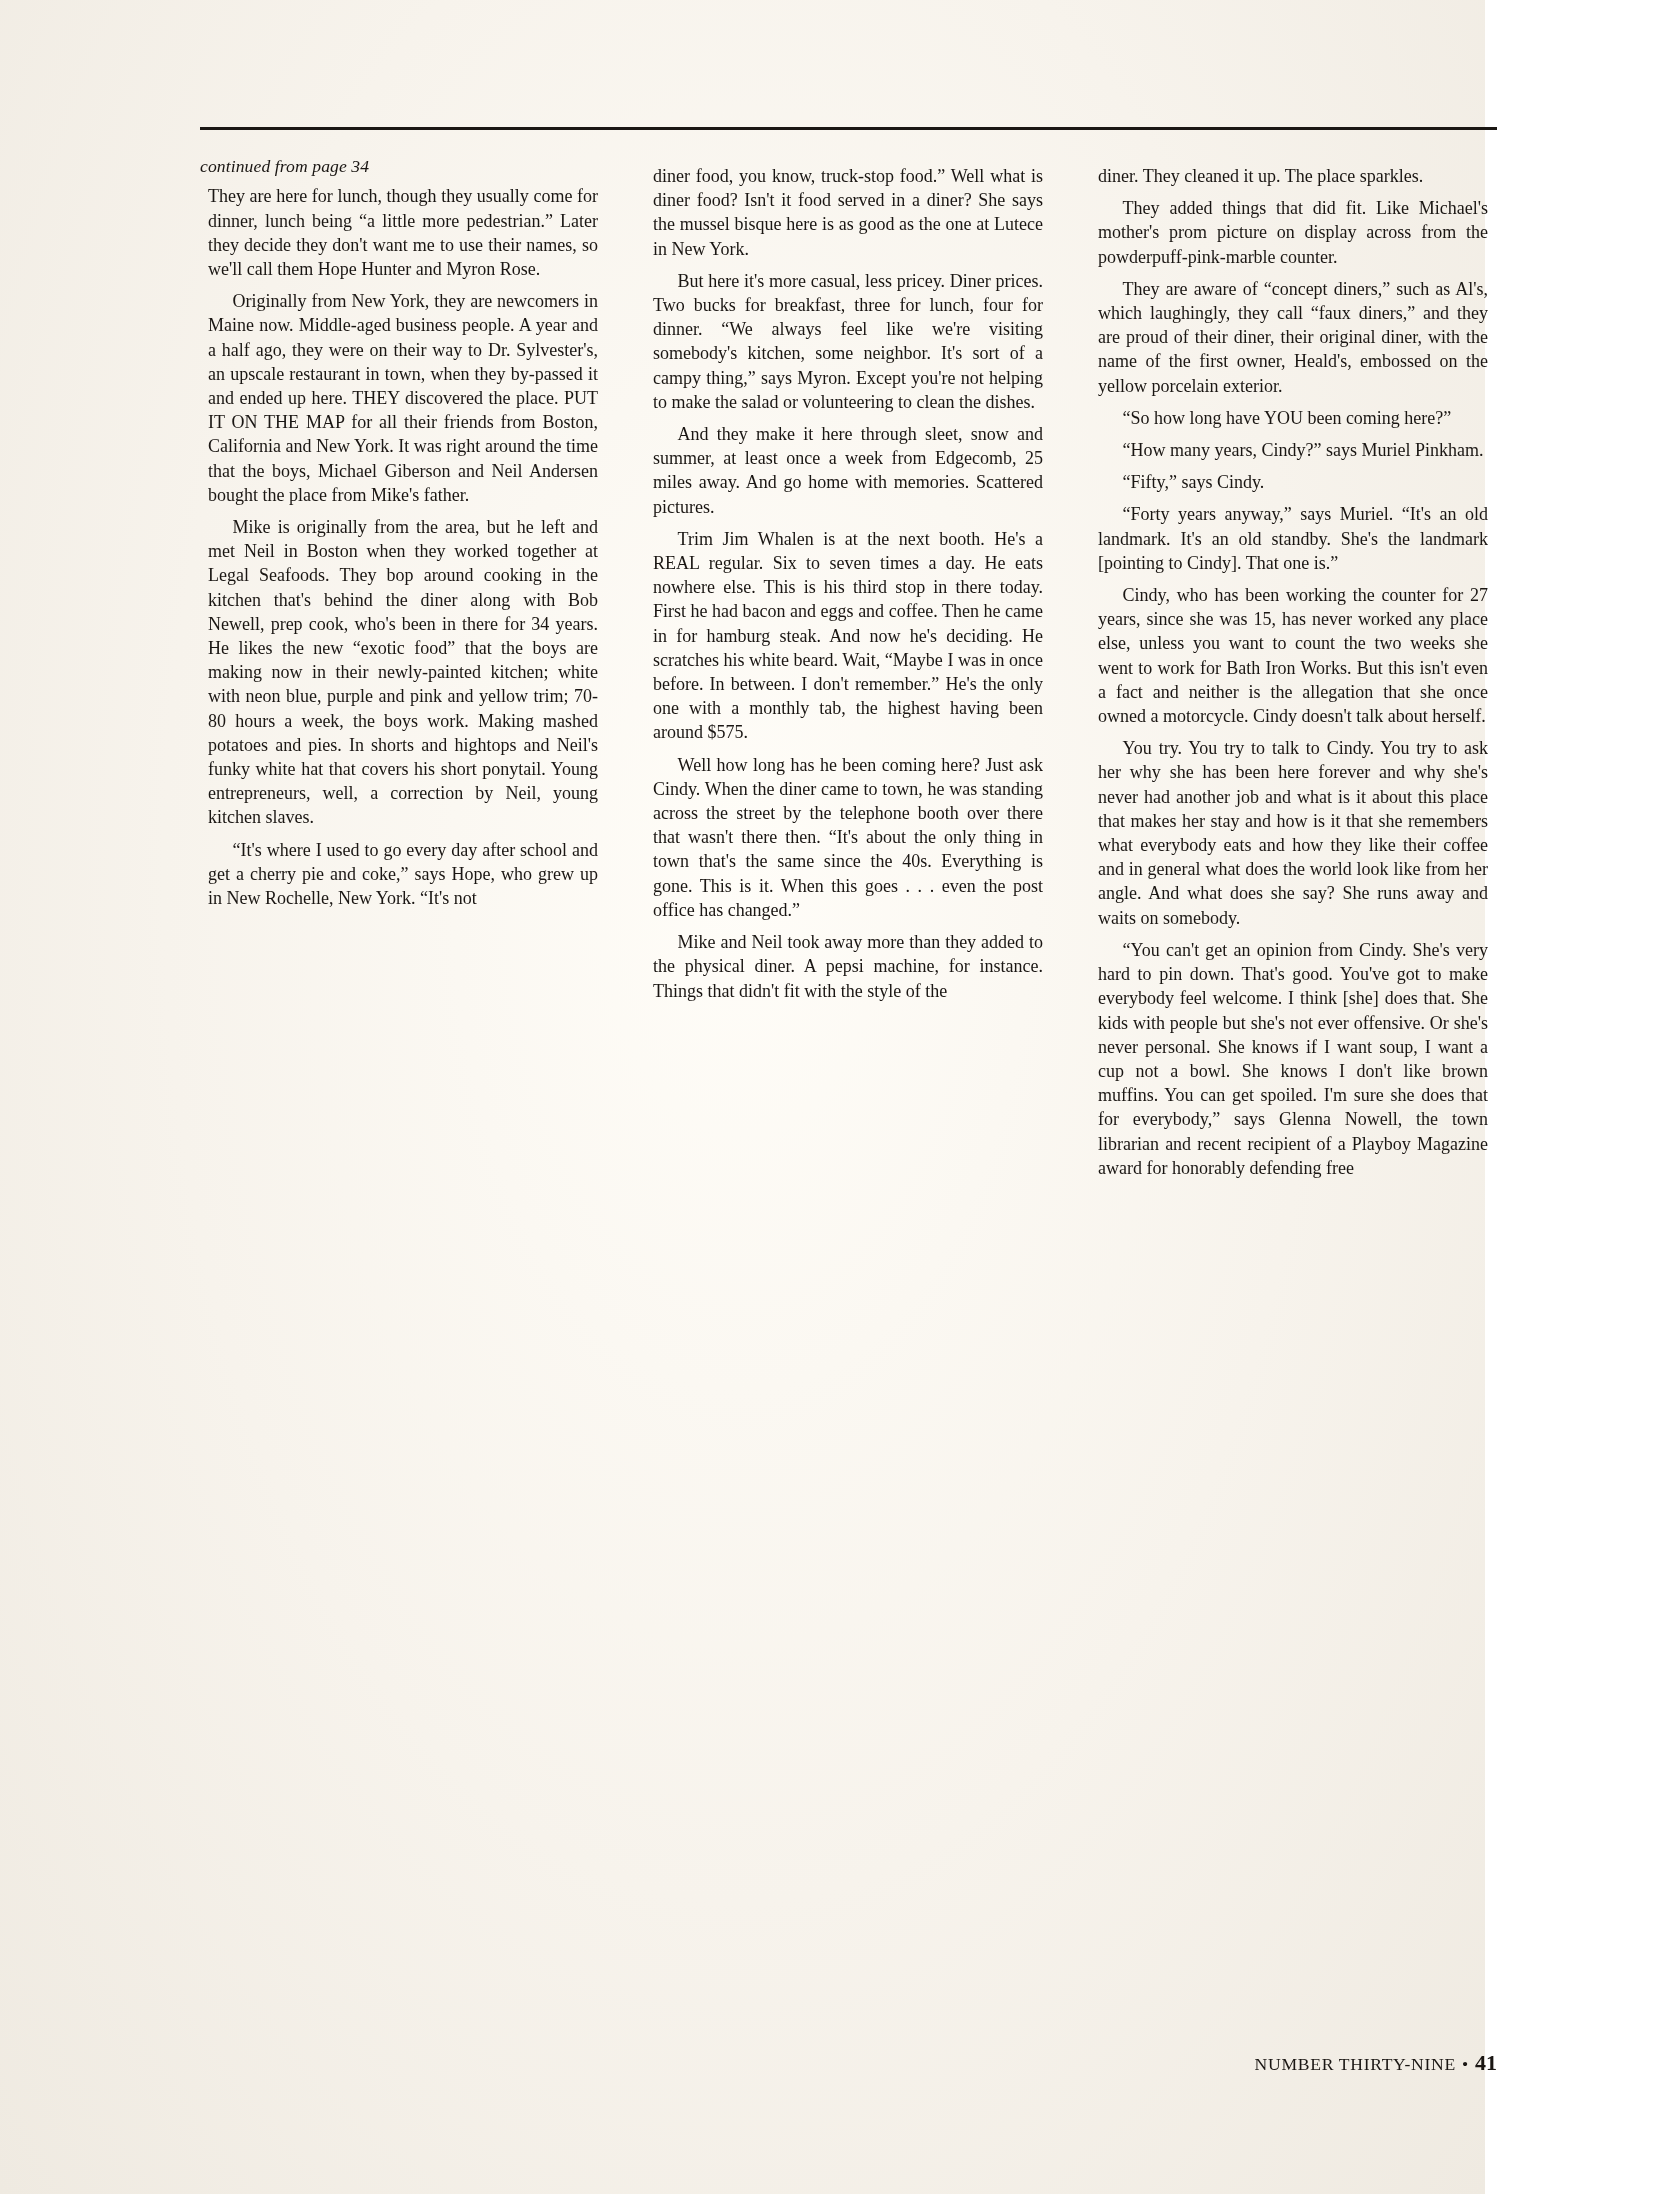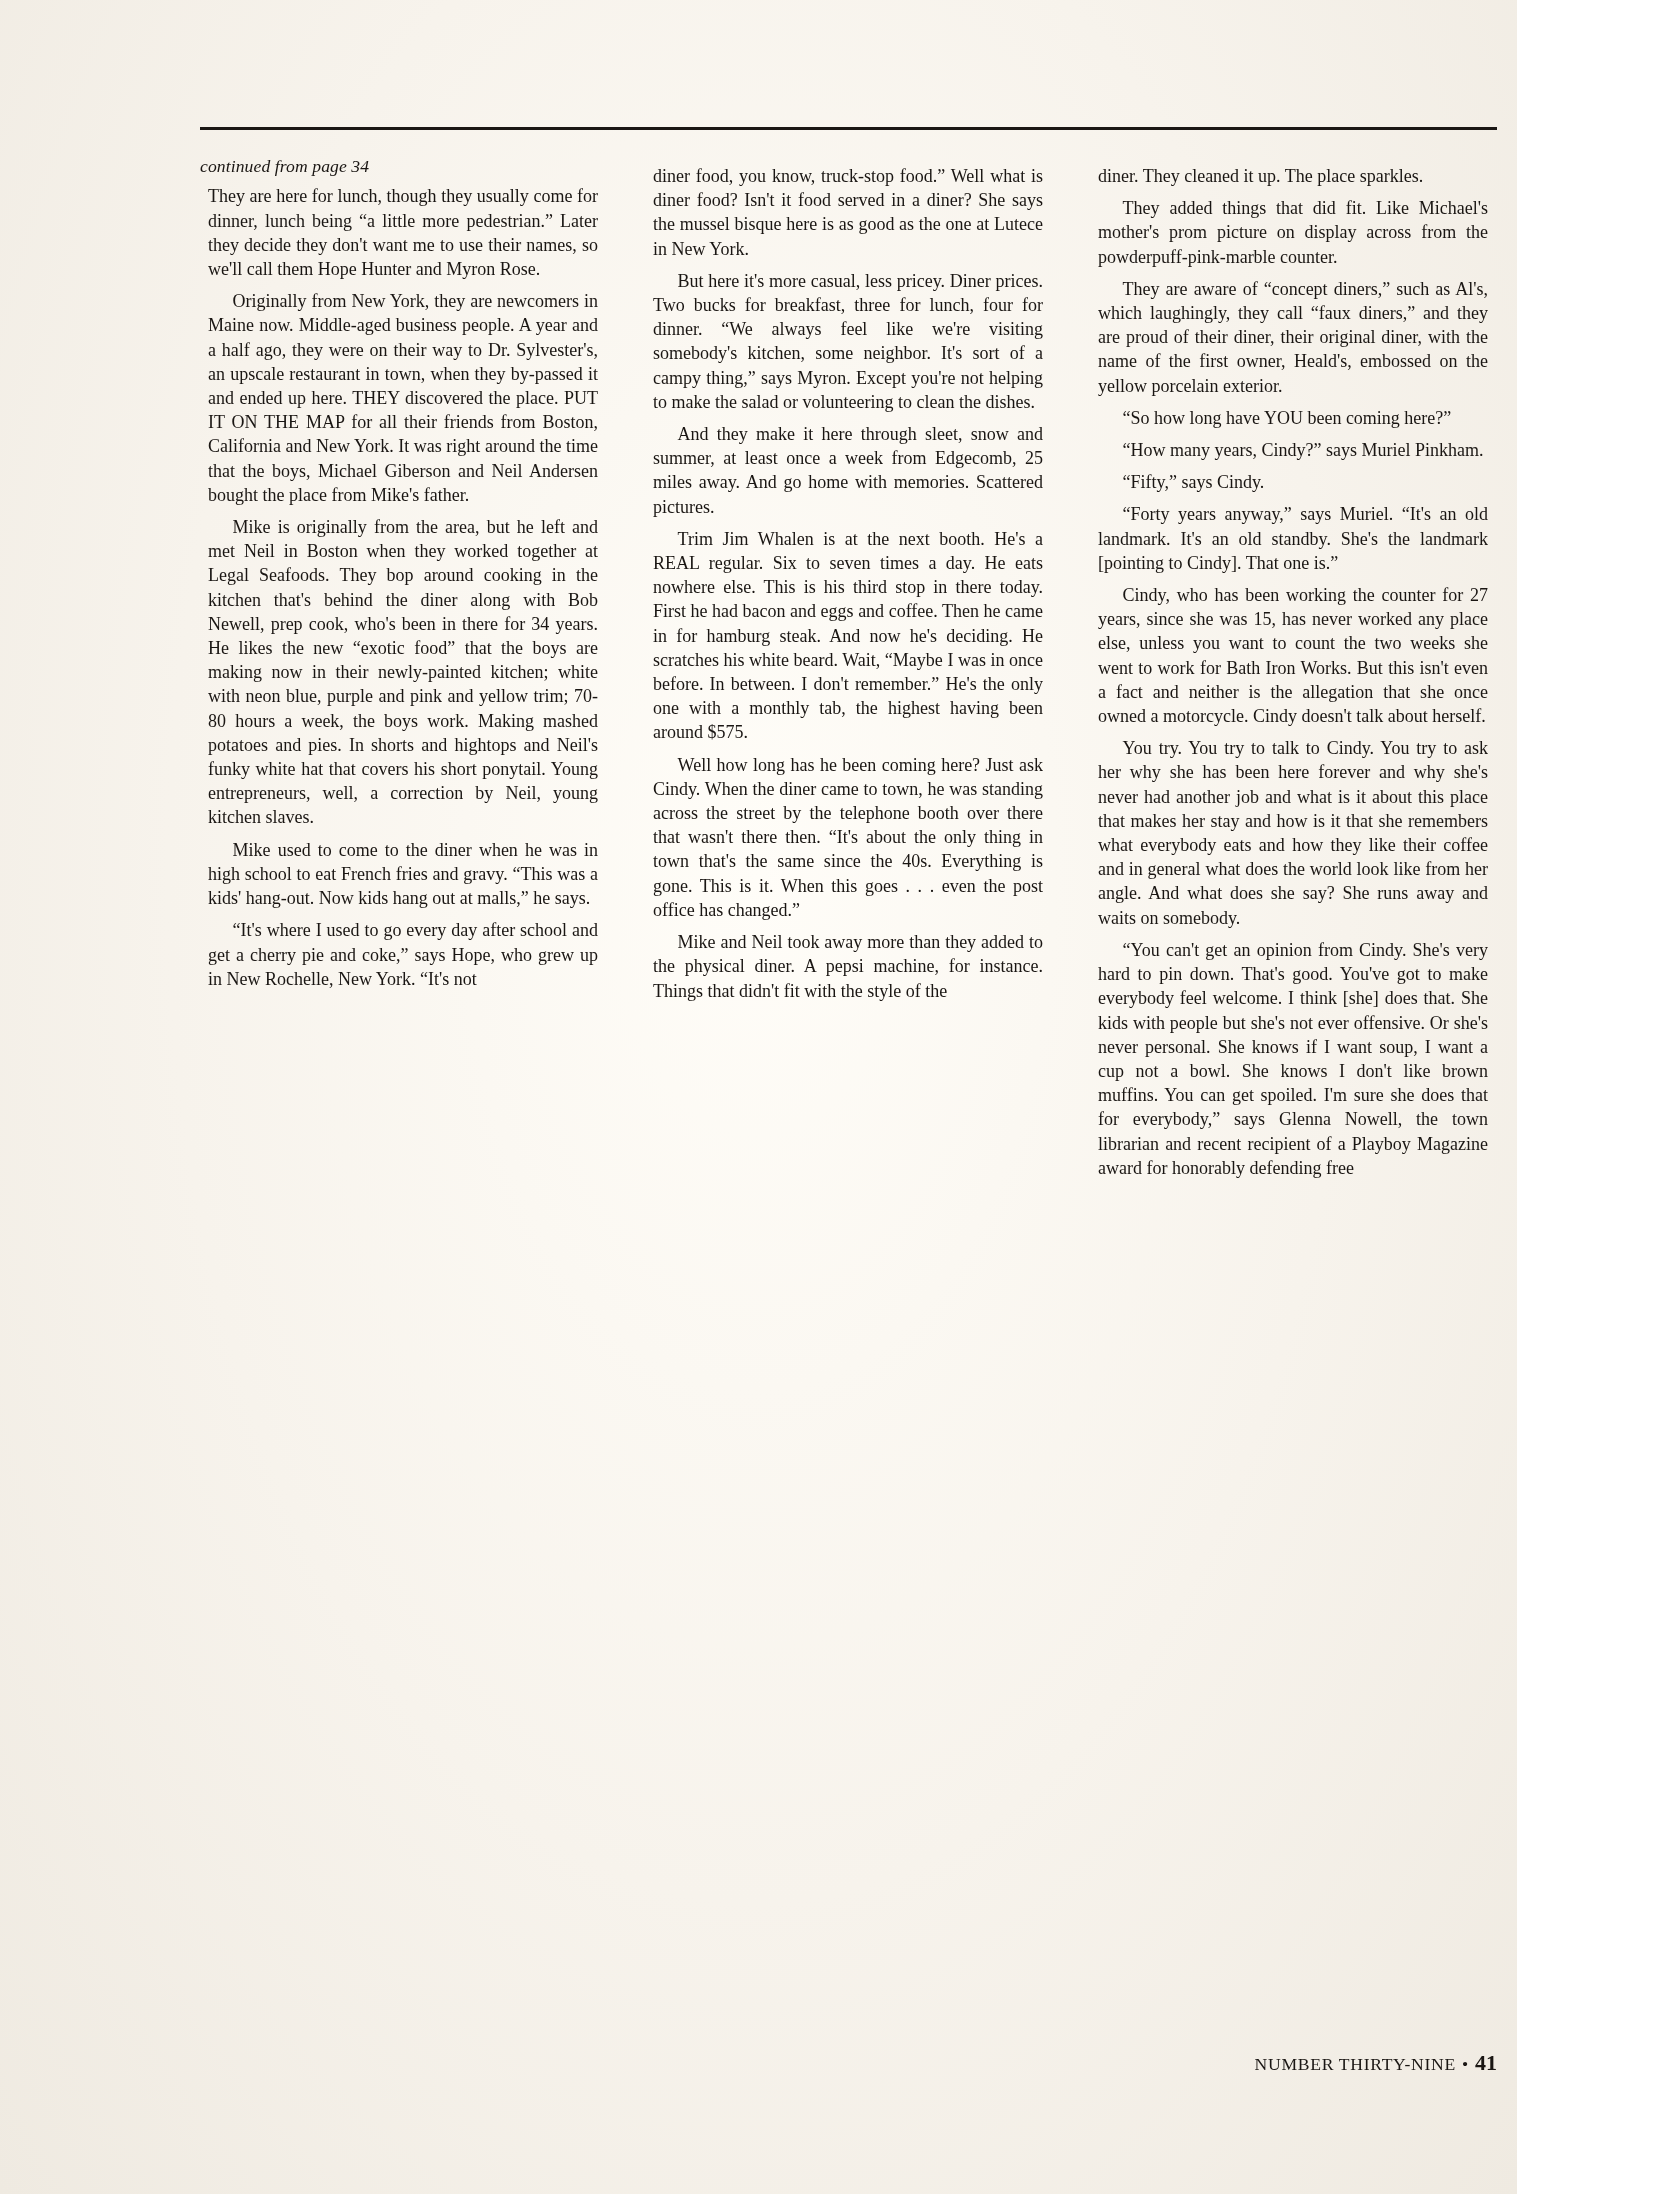--- a/index.html
+++ b/index.html
@@ -14,21 +14,20 @@
     color: #1a1613;
     position: relative;
     overflow: hidden;
   }
   .page {
     position: absolute;
     left: 0; top: 0;
     width: 1485px;
     height: 2194px;
     background: #ec4899;
-    padding-left: 32px;
   }
   
   .paper-tint {
     position: absolute;
     inset: 0;
     background:
       radial-gradient(ellipse at 50% 40%, #fffdf8 0%, #f7f3ec 55%, #efeae1 100%);
     pointer-events: none;
   }
   .rule-top {
@@ -99,21 +98,20 @@
 
   <div class="rule-top"></div>
 
   <div class="columns">
 
     <div class="col">
       <div class="continued">continued from page 34</div>
       <p class="body">They are here for lunch, though they usually come for dinner, lunch being “a little more pedestrian.” Later they decide they don't want me to use their names, so we'll call them Hope Hunter and  Myron Rose.</p>
       <p class="body">Originally from New York, they are newcomers in Maine now. Middle-aged business people. A year and a half ago, they were on their way to Dr. Sylvester's, an upscale restaurant in town, when they by-passed it and ended up here. THEY discovered the place. PUT IT ON THE MAP for all their friends from Boston, California and New York. It was right around the time that the boys, Michael Giberson and Neil Andersen bought the place from Mike's father.</p>
       <p class="body">Mike is originally from the area, but he left and met Neil in Boston when they worked together at Legal Seafoods. They bop around cooking in the kitchen that's behind the diner along with Bob Newell, prep cook, who's been in there for 34 years. He likes the new “exotic food” that the boys are making now in their newly-painted kitchen; white with neon blue, purple and pink and yellow trim; 70-80 hours a week, the boys work. Making mashed potatoes and pies. In shorts and hightops and Neil's funky white hat that covers his short ponytail. Young entrepreneurs, well, a correction by Neil, young kitchen slaves.</p>
-      <p class="body">Mike used to come to the diner when he was in high school to eat French fries and gravy. “This was a kids' hang-out. Now kids hang out at malls,” he says.</p>
       <p class="body">“It's where I used to go every day after school and get a cherry pie and coke,” says Hope, who grew up in New Rochelle, New York. “It's not</p>
     </div>
 
     <div class="col">
       <p class="body first">diner food, you know, truck-stop food.” Well what is diner food? Isn't it food served in a diner? She says the mussel bisque here is as good as the one at Lutece in New York.</p>
       <p class="body">But here it's more casual, less pricey. Diner prices. Two bucks for breakfast, three for lunch, four for dinner. “We always feel like we're visiting somebody's kitchen, some neighbor. It's sort of a campy thing,” says Myron. Except you're not helping to make the salad or volunteering to clean the dishes.</p>
       <p class="body">And they make it here through sleet, snow and summer, at least once a week from Edgecomb, 25 miles away. And go home with memories. Scattered pictures.</p>
       <p class="body">Trim Jim Whalen is at the next booth. He's a REAL regular. Six to seven times a day. He eats nowhere else. This is his third stop in there today. First he had bacon and eggs and coffee. Then he came in for hamburg steak. And now he's deciding. He scratches his white beard. Wait, “Maybe I was in once before. In between. I don't remember.” He's the only one with a monthly tab, the highest having been around $575.</p>
       <p class="body">Well how long has he been coming here? Just ask Cindy. When the diner came to town, he was standing across the street by the telephone booth over there that wasn't there then. “It's about the only thing in town that's the same since the 40s. Everything is gone. This is it. When this goes . . . even the post office has changed.”</p>
       <p class="body">Mike and Neil took away more than they added to the physical diner. A pepsi machine, for instance. Things that didn't fit with the style of the</p>

